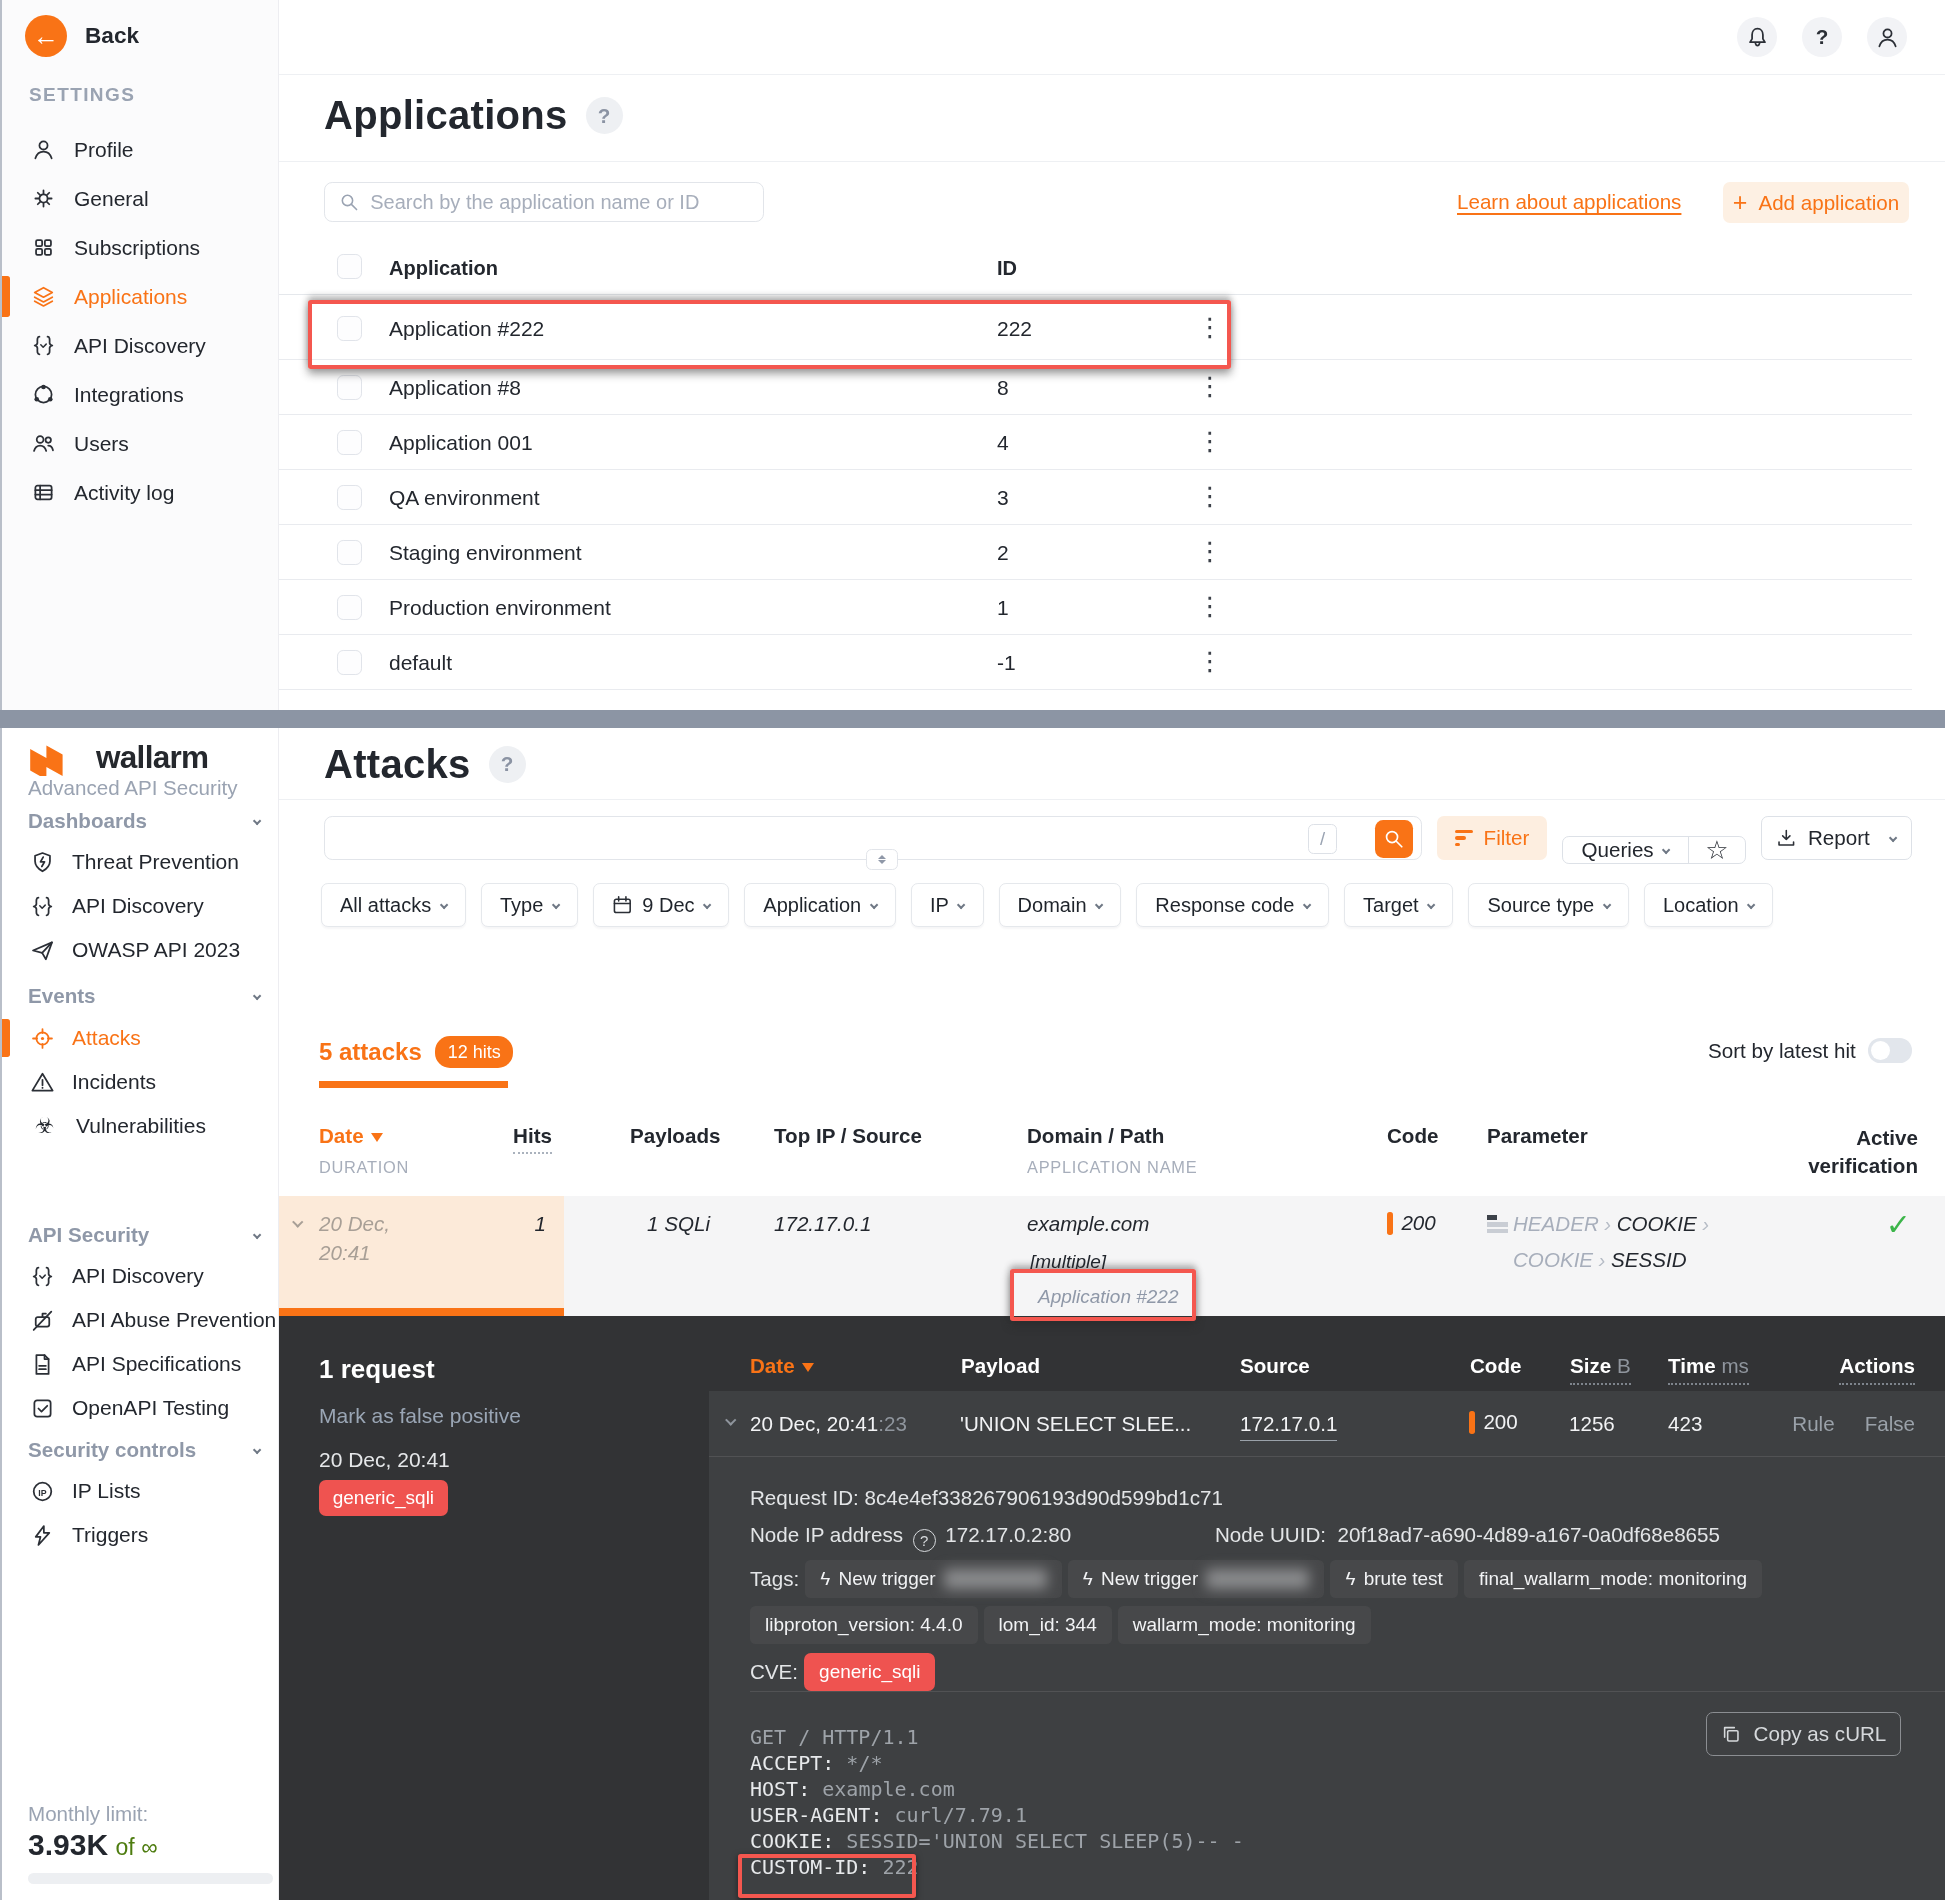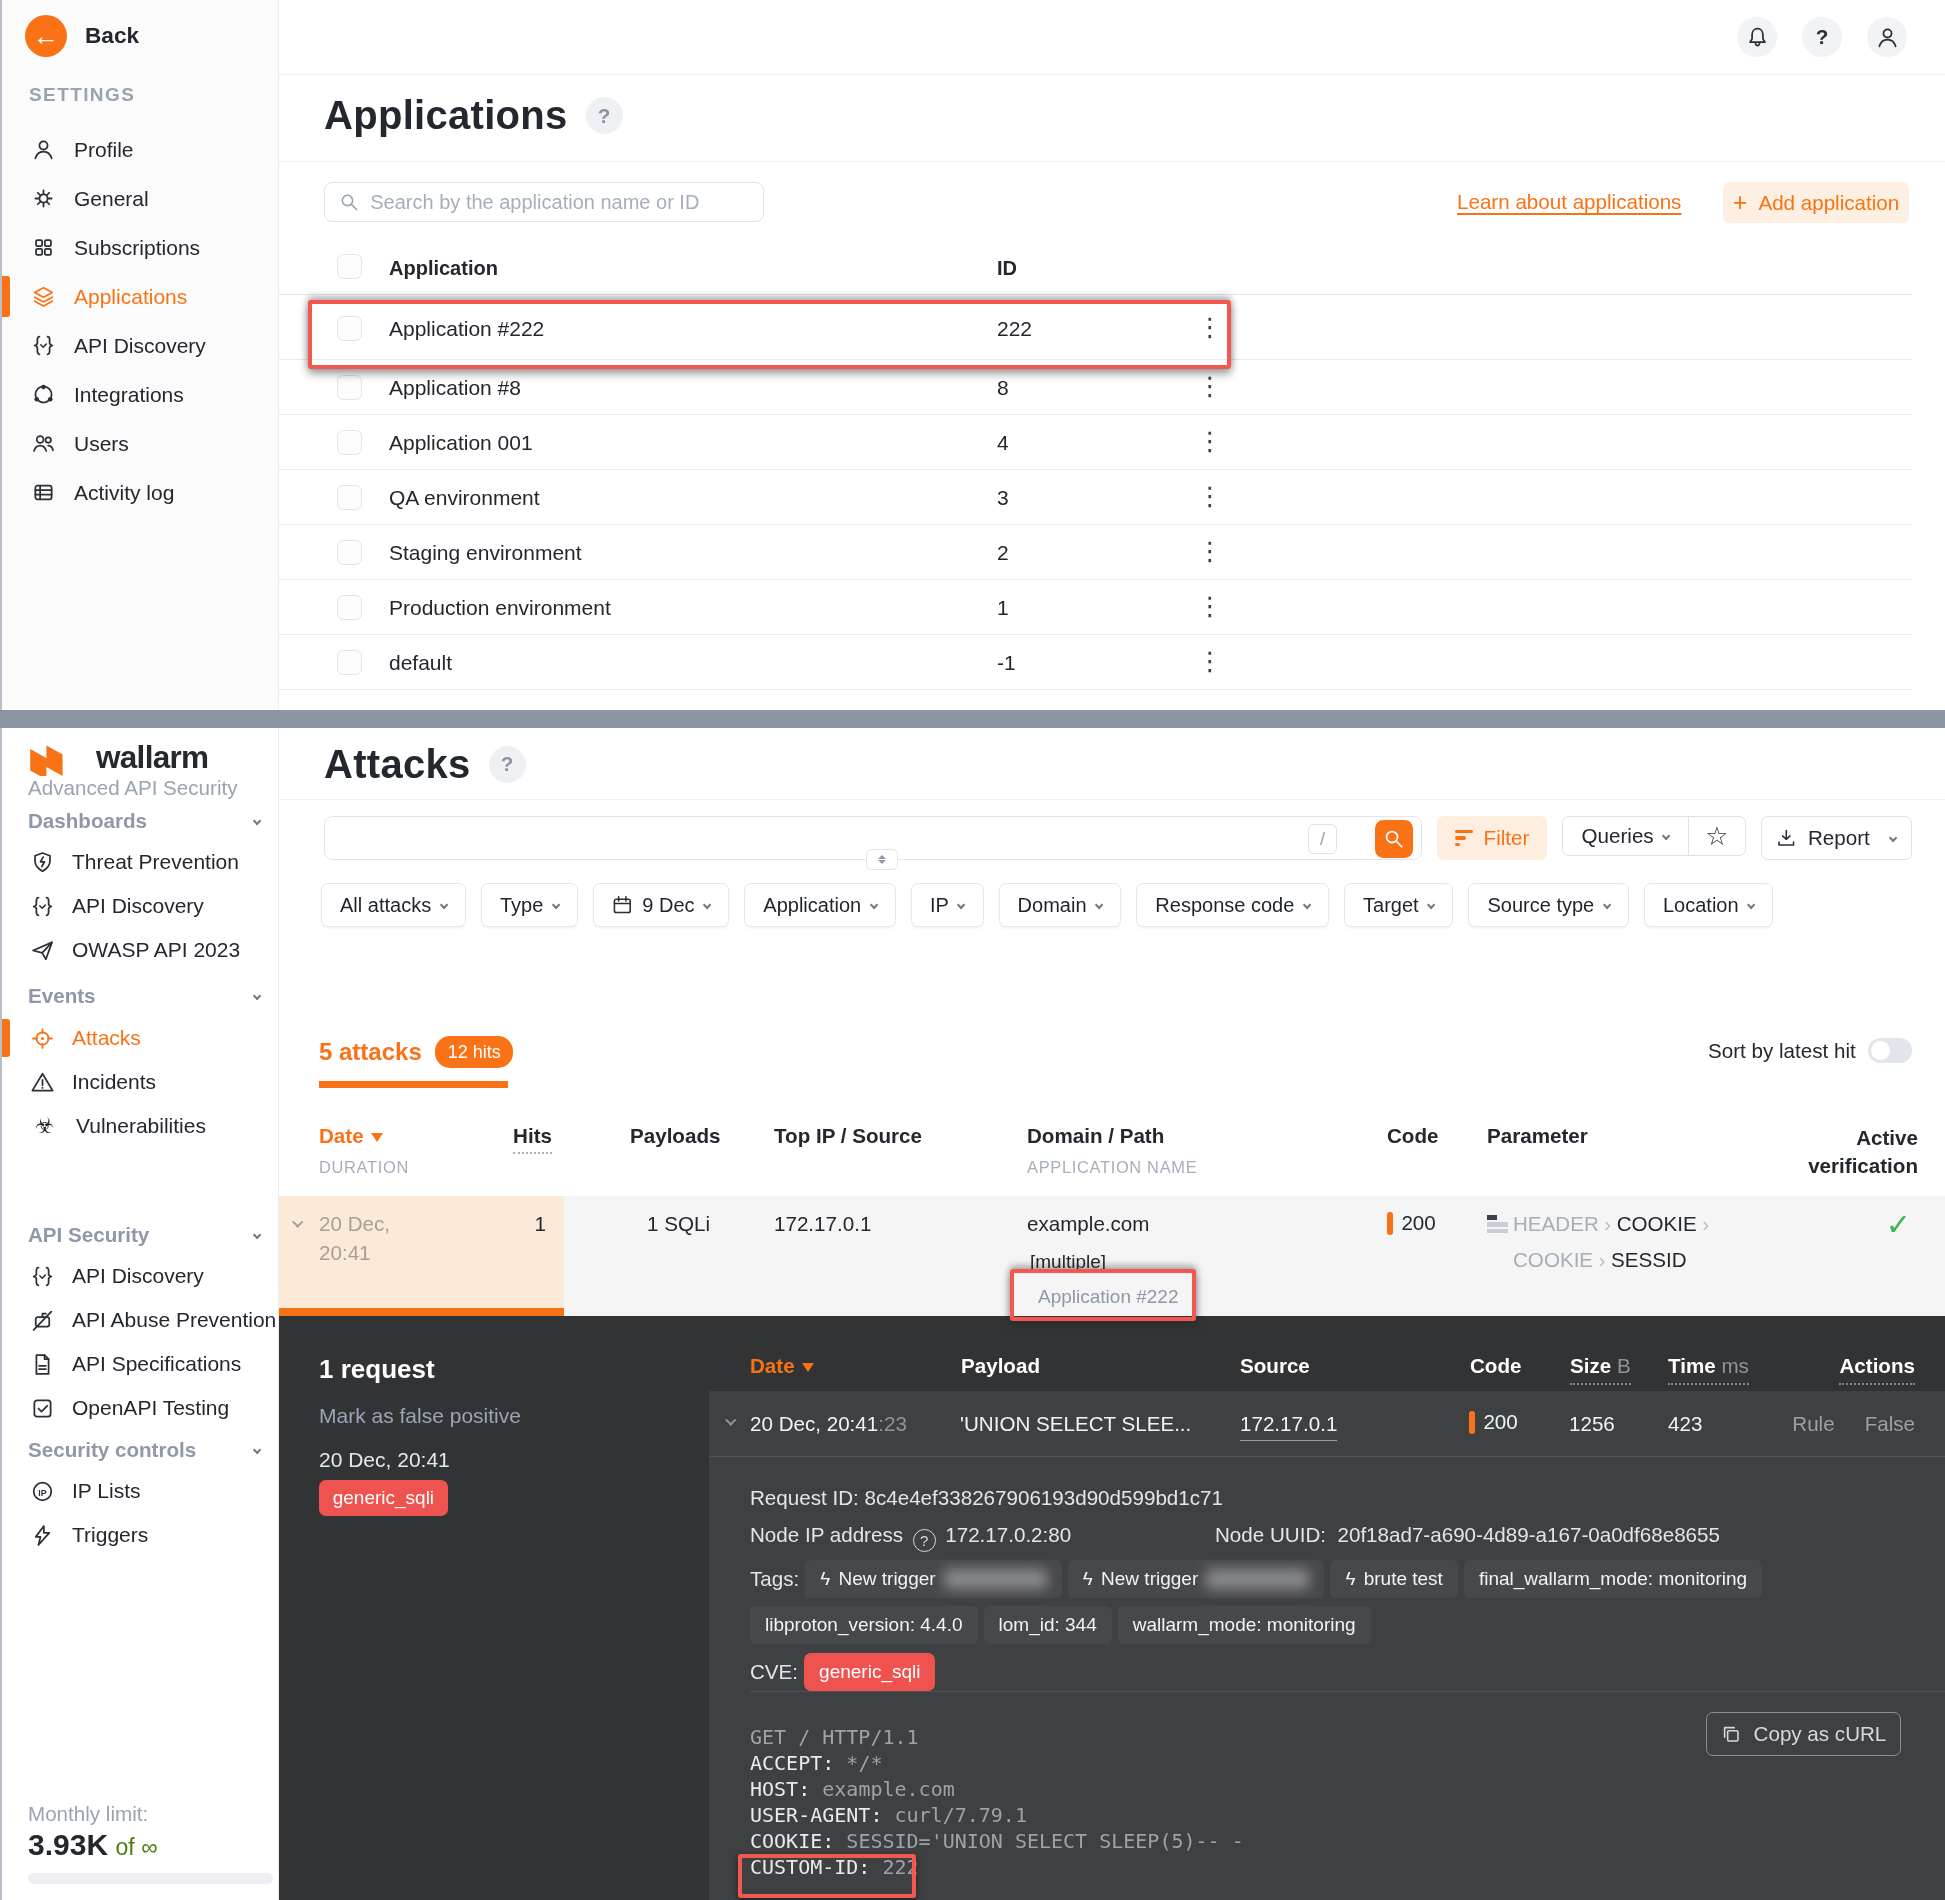--- a/index.html
+++ b/index.html
@@ -89,21 +89,21 @@
   .search2 { position:relative; flex:1; height:44px; border:1.4px solid #e2e5ea; border-radius:8.2px; background:#fff; display:flex; align-items:center; padding:0 18px; }
   .search2 input { border:none; outline:none; font-size:20.6px; color:#23272e; width:80%; font-family:inherit; background:transparent; }
   .slash-hint { position:absolute; right:84px; top:6.9px; width:29px; height:30px; border:1.4px solid #ddе1e7; border:1.4px solid #dde1e7; border-radius:5.5px; color:#9aa3b2; font-size:18.5px; display:flex; align-items:center; justify-content:center; }
   .search-btn { position:absolute; right:8.2px; top:2.7px; width:38px; height:38px; background:#f97316; border-radius:8.2px; display:flex; align-items:center; justify-content:center; }
   .expander { position:absolute; left:541px; bottom:-11px; width:31.5px; height:20.6px; background:#fff; border:1.4px solid #e2e5ea; border-radius:5.5px; display:flex; flex-direction:column; align-items:center; justify-content:center; gap:1.4px; }
   .mini-tri-up { width:0;height:0;border-left:4.1px solid transparent;border-right:4.1px solid transparent;border-bottom:4.8px solid #8f98a8; }
   .mini-tri-dn { width:0;height:0;border-left:4.1px solid transparent;border-right:4.1px solid transparent;border-top:4.8px solid #8f98a8; }
   .filter-btn { width:110px; height:44px; background:#fdeee0; border-radius:6.9px; color:#f97316; font-size:20.6px; display:flex; align-items:center; justify-content:center; gap:11px; flex:none; }
   .f-icon { display:flex; flex-direction:column; gap:3.4px; align-items:flex-start; }
   .f-icon i { display:block; height:3.4px; border-radius:2.1px; background:#f97316; }
-  .queries-group { width:184px; height:40px; border:1.4px solid #dde1e7; border-radius:6.9px; display:flex; flex:none; }
+  .queries-group { width:184px; height:28px; border:1.4px solid #dde1e7; border-radius:6.9px; display:flex; flex:none;margin-top:20px; }
   .queries-part { flex:1; display:flex; align-items:center; justify-content:center; font-size:20.6px; border-right:1.4px solid #dde1e7; }
   .star-part { width:56px; display:flex; align-items:center; justify-content:center; font-size:26px; color:#2b2f36; }
   .report-btn { width:151px; height:44px; border:1.4px solid #dde1e7; border-radius:6.9px; display:flex; align-items:center; justify-content:center; gap:11px; font-size:20.6px; flex:none; }
   .chips { position:absolute; left:42px; display:flex; gap:15px; }
   .chip { height:44px; background:#fff; border:1.4px solid #e5e8ec; border-radius:6.9px; display:flex; align-items:center; padding:0 18px; font-size:20px; color:#1f242b; box-shadow:0 1.4px 2.1px rgba(30,35,40,0.04); }
   .tabs-count { left:40px; top:308px; font-size:24px; font-weight:bold; color:#f97316; display:flex; align-items:center; gap:13.7px; }
   .hits-badge { background:#f97316; color:#fff; font-size:18px; font-weight:normal; border-radius:15px; padding:5.5px 12.3px; }
   .tab-underline { left:40px; top:353px; width:189px; height:6.9px; background:#f97316; }
   .sort-row { right:33px; top:310px; display:flex; align-items:center; gap:12.3px; font-size:20.6px; color:#23272e; }
   .toggle { width:44px; height:25px; border-radius:12.3px; background:#e2e6ec; position:relative; }
@@ -112,21 +112,21 @@
   .h-date { position:absolute; left:40px; top:0; color:#f97316; font-weight:bold; }
   .h-duration { position:absolute; left:40px; top:34px; font-size:16.4px; color:#a7aebb; letter-spacing:0.7px; }
   .h-hits { position:absolute; left:218px; top:0; width:55px; text-align:right; font-weight:bold; }
   .h-payloads { position:absolute; left:351px; top:0; font-weight:bold; }
   .h-topip { position:absolute; left:495px; top:0; font-weight:bold; }
   .h-domain { position:absolute; left:748px; top:0; font-weight:bold; }
   .h-appname { position:absolute; left:748px; top:34px; font-size:16.4px; color:#a7aebb; letter-spacing:0.7px; }
   .h-code { position:absolute; left:1108px; top:0; font-weight:bold; }
   .h-param { position:absolute; left:1208px; top:0; font-weight:bold; }
   .h-active { position:absolute; right:27px; top:0; width:110px; text-align:right; font-weight:bold; overflow-wrap:anywhere; line-height:1.35; }
-  .arow { left:0; top:468px; width:1666px; height:120px; background:#f5f5f6; font-size:20.6px; }
+  .arow { left:0; top:468px; width:1666px; height:120px; background:#f5f5f6; font-size:20.6px;font-style:italic; }
   .date-cell { position:absolute; left:0; top:0; width:285px; height:120px; background:#fcead9; color:#a89f96; }
   .date-cell .chev-open { position:absolute; left:15px; top:22px; border-color:#a89f96; }
   .dc-l1 { position:absolute; left:40px; top:16.4px; }
   .dc-l2 { position:absolute; left:40px; top:45px; }
   .dc-hits { position:absolute; right:18px; top:16.4px; color:#23272e; }
   .active-bar { position:absolute; left:0; bottom:0; width:285px; height:8.2px; background:#f97316; }
   .c-payloads { position:absolute; left:368px; top:16.4px; }
   .c-ip { position:absolute; left:495px; top:16.4px; }
   .c-domain { position:absolute; left:748px; top:16.4px; }
   .c-multiple { position:absolute; left:751px; top:55px; font-size:19px; }

